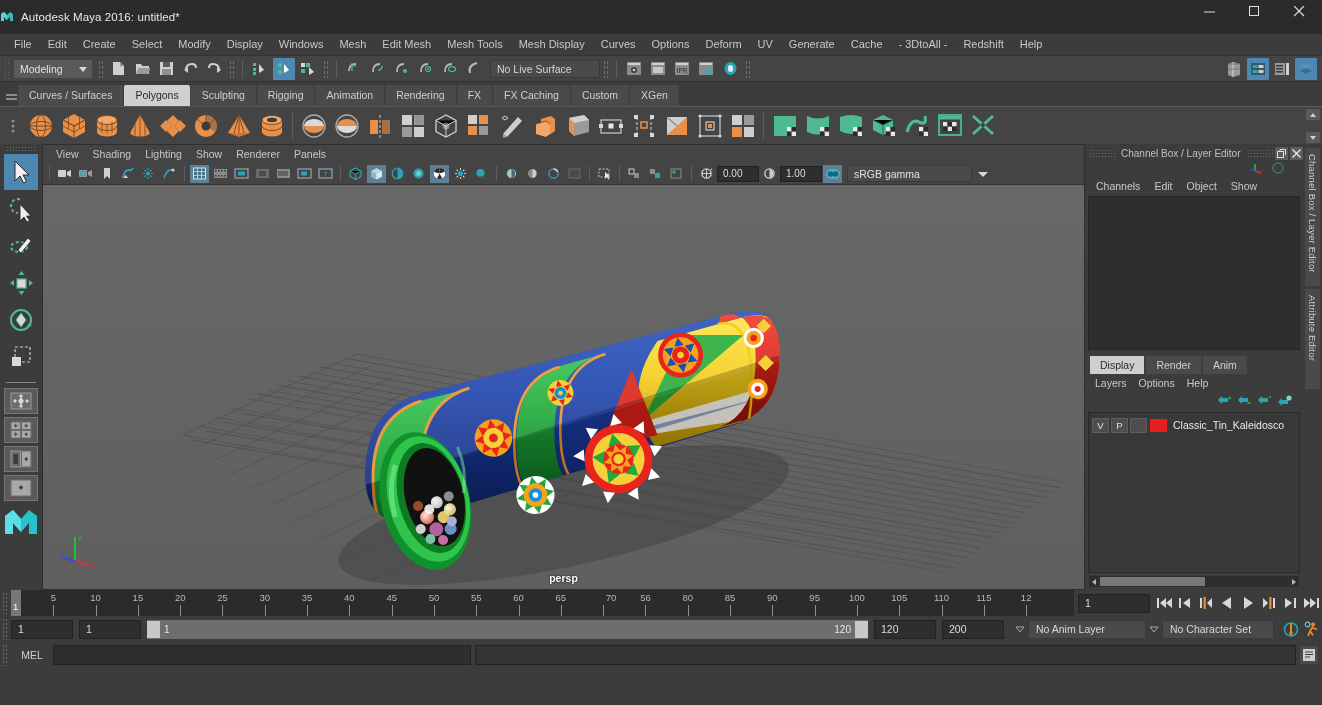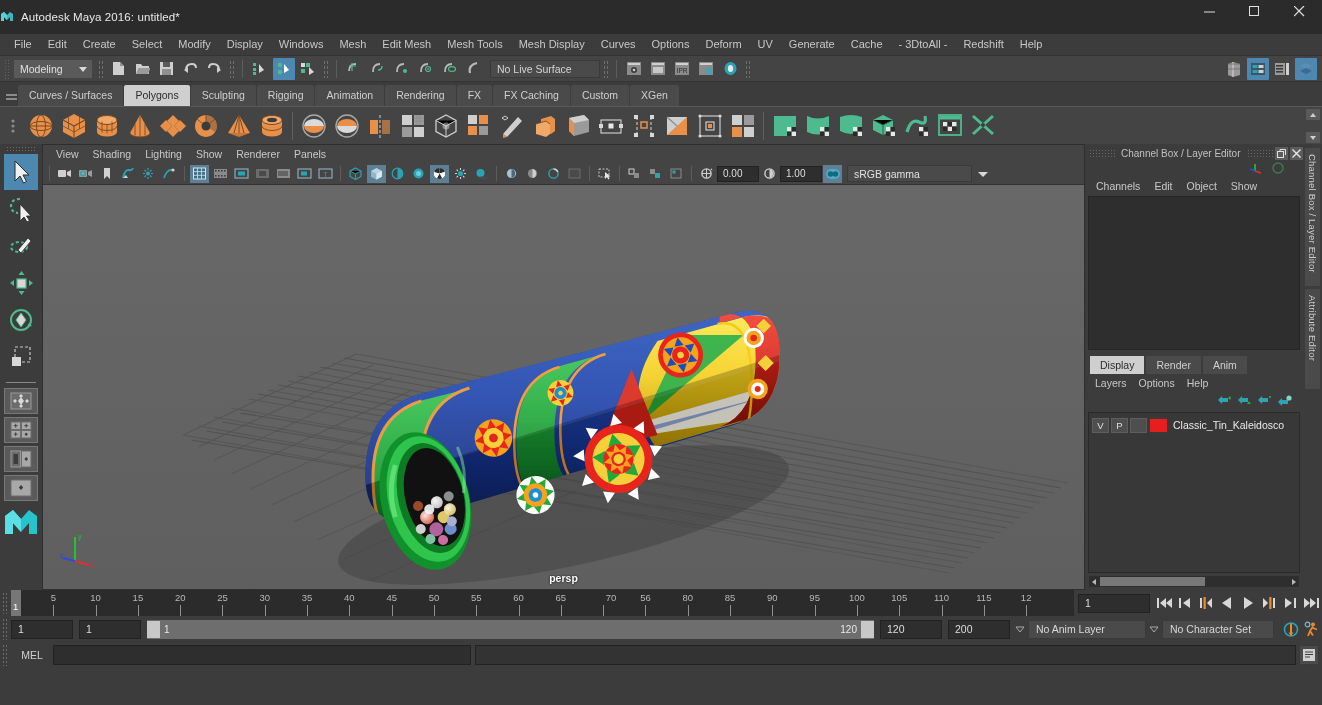--- a/index.html
+++ b/index.html
@@ -1692,21 +1692,21 @@
     </div>
     <div class="range-bar">
       <div class="rb-handle"></div>
       <span class="rb-start">1</span>
       <span class="rb-end">120</span>
       <div class="rb-handle"></div>
     </div>
     <div class="rs-field">
       <span>120</span>
     </div>
-    <div class="rs-field" style="margin-right:2px">
+    <div class="rs-field" style="margin-right:8px">
       <span>200</span>
     </div>
     <div class="dd-caret">
       <svg width="10" height="7">
           <path d="M1 1 L9 1 L5 6 Z" fill="none" stroke="#a8a8a8" stroke-width="1"></path>
         </svg>
     </div>
     <div class="combo" style="width:118px">
       <span>No Anim Layer</span>
     </div>

